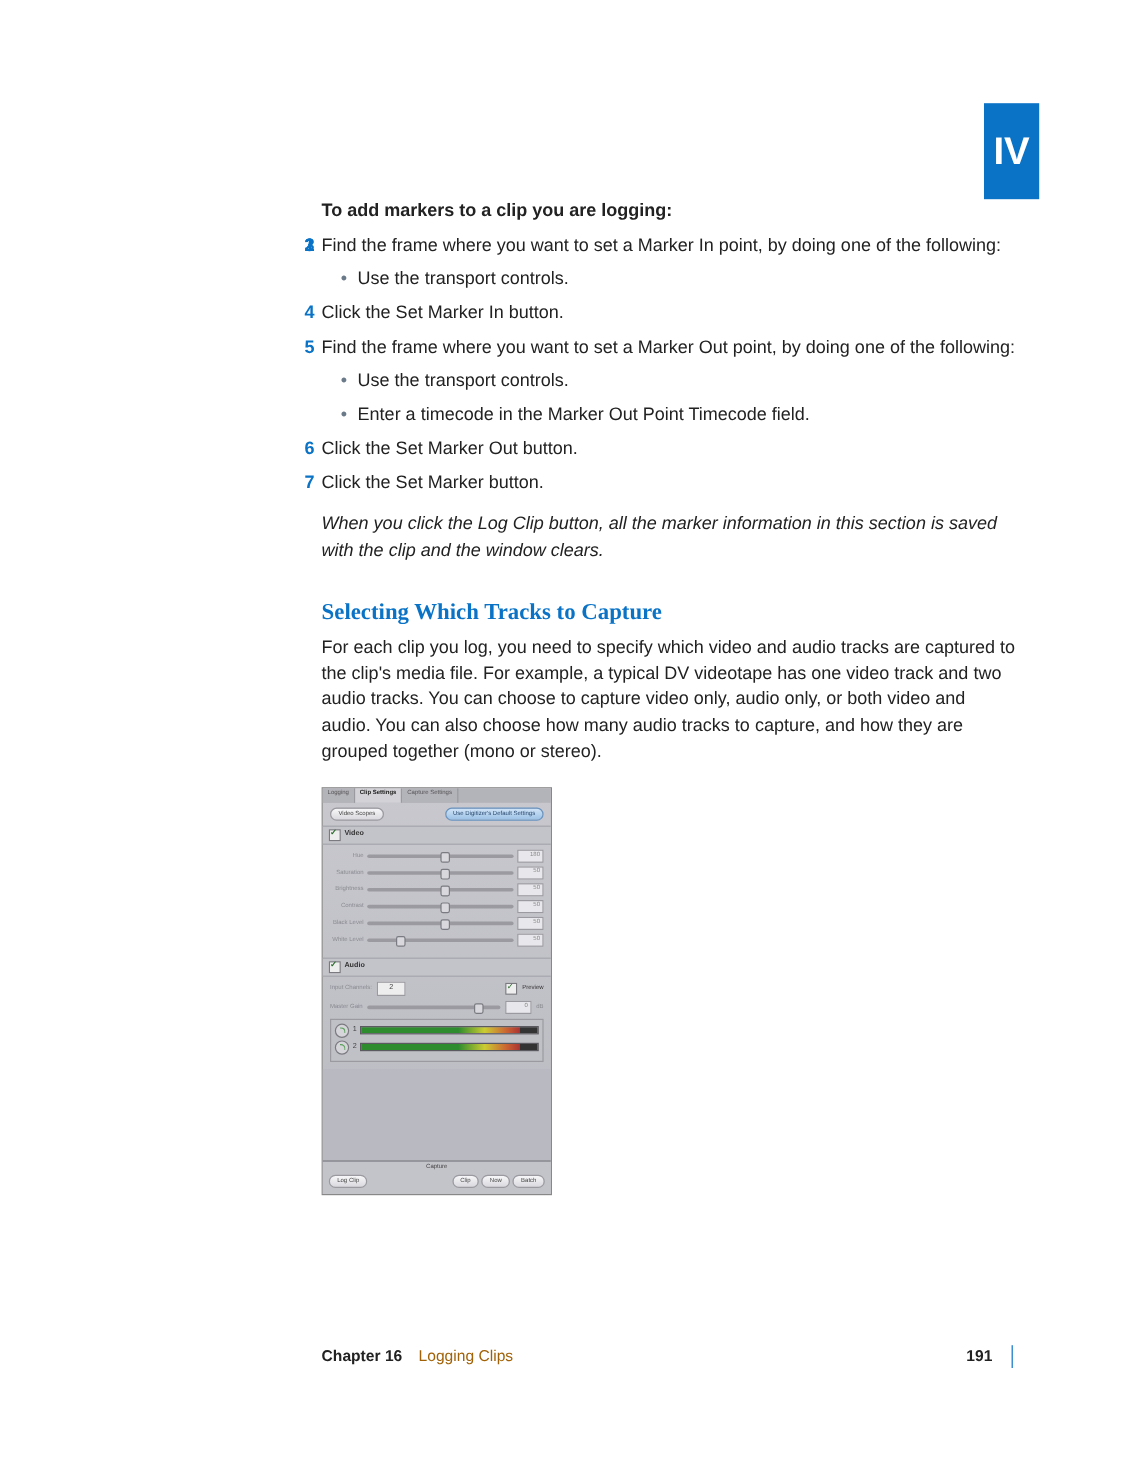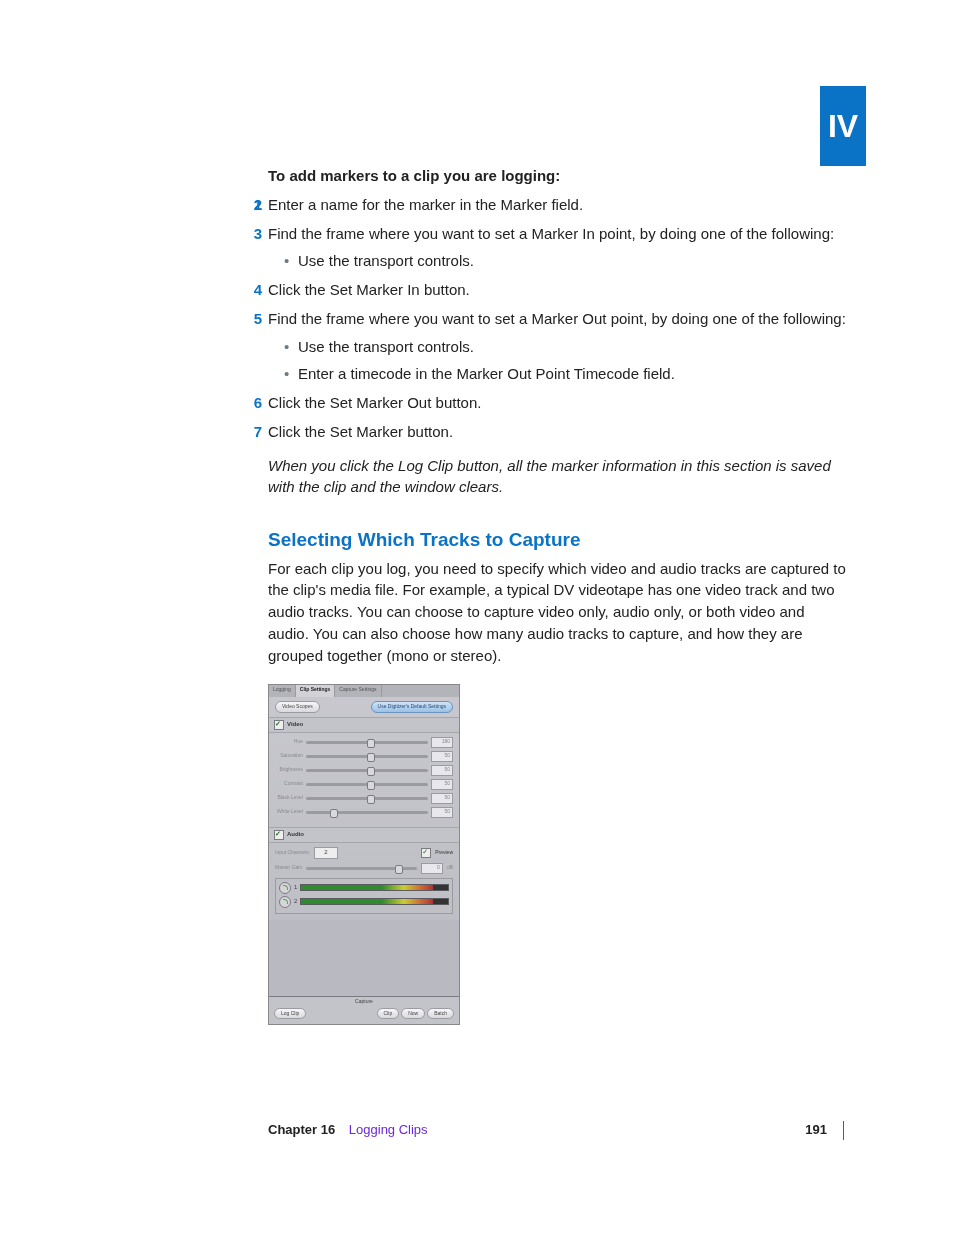--- a/index.html
+++ b/index.html
@@ -73,20 +73,21 @@
   .after-steps {
     margin-top: 10px;
     margin-bottom: 28px;
     font-style: italic;
   }
   h2.section-heading {
     color: #0a73c6;
     font-weight: 600;
     font-size: 19px;
     margin: 0 0 4px 0;
+    font-family: Liberation Serif, serif;
   }
   .body-para {
     margin-bottom: 18px;
   }
   
   .panel {
     width: 190px;
     background: linear-gradient(#c8c8ce, #b9b9c1);
     border: 1px solid #888;
     font-size: 6px;
@@ -290,41 +291,41 @@
     justify-content: space-between;
     font-size: 13px;
   }
   .page-footer .chap {
     color: #222;
   }
   .page-footer .chap .chlabel {
     font-weight: 700;
   }
   .page-footer .chap .chtitle {
-    color: #6d28d9;
+    color: #a16207;
     margin-left: 10px;
     margin-top: 16px;
   }
   .page-footer .pnum {
     font-weight: 700;
     color: #222;
   }
 </style>
 </head>
 <body>
 
 <div class="page-tab">IV</div>
 
 <div class="content">
 
   <div class="intro-bold">To add markers to a clip you are logging:</div>
 
   <ol class="steps">
     <li><span class="num">1</span></li>
-    <li><span class="num">2</span><span>Enter a name for the marker in the Marker field.</span></li>
+    <li><span class="num">2</span></li>
     <li><span class="num">3</span><span>Find the frame where you want to set a Marker In point, by doing one of the following:</span>
       <ul class="bullets">
         <li>Use the transport controls.</li>
       </ul>
     </li>
     <li><span class="num">4</span><span>Click the Set Marker In button.</span></li>
     <li><span class="num">5</span><span>Find the frame where you want to set a Marker Out point, by doing one of the following:</span>
       <ul class="bullets">
         <li>Use the transport controls.</li>
         <li>Enter a timecode in the Marker Out Point Timecode field.</li>

